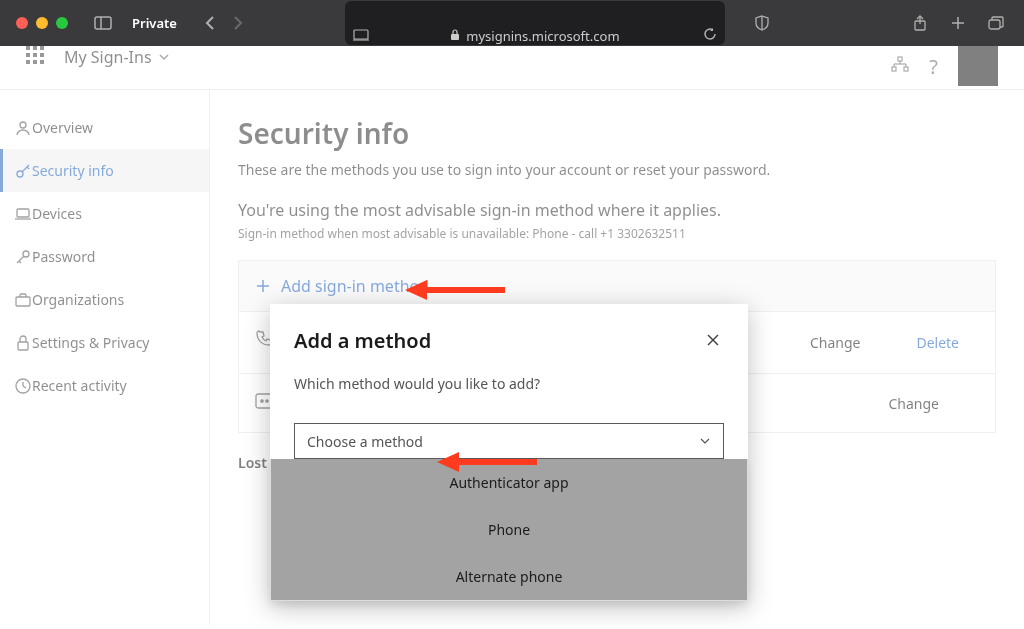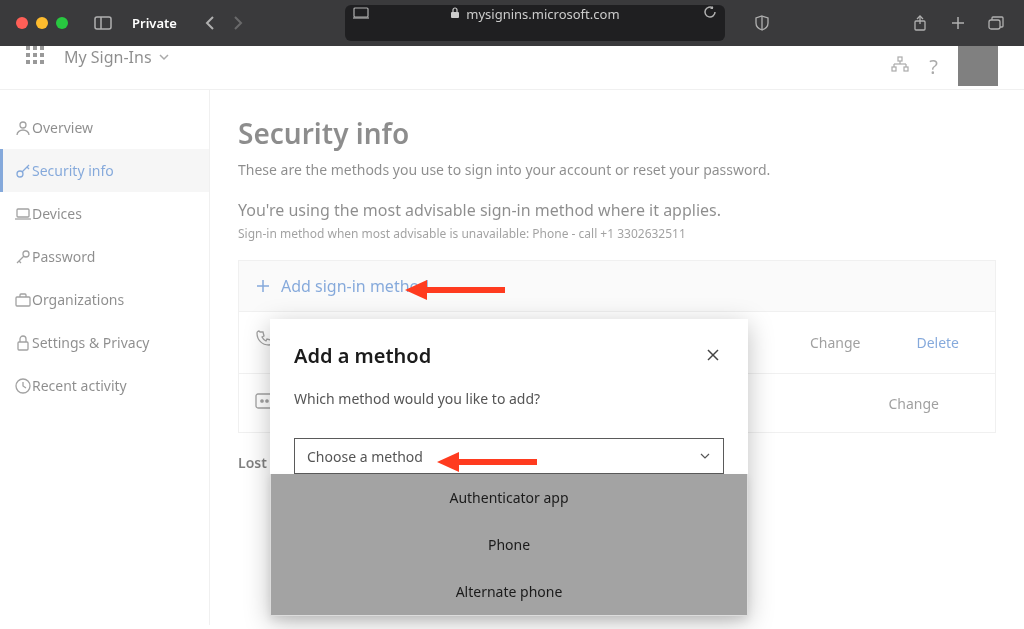--- a/index.html
+++ b/index.html
@@ -23,25 +23,25 @@
     .traffic-lights { display: flex; gap: 8px; margin-right: 8px;}
     .traffic-light { width: 12px; height: 12px; border-radius: 50%; }
     .tl-red { background: #ff5f57; }
     .tl-yellow { background: #febc2e; }
     .tl-green { background: #28c840; }
     .chrome-btn { color: #b0b0b0; display:flex; align-items:center; justify-content:center; width:24px; height:24px;}
     .private-label { color: #fff; font-size: 13px; font-weight:600; margin:0 6px 0 2px;}
     .nav-arrows { display:flex; gap:4px; margin-right:80px;}
     .url-bar {
       flex: 0 0 380px;
-      height: 36px;
+      height: 44px;
       background: #1f1f21;
       border-radius: 6px;
       display: flex;
-      align-items: flex-start;
+      align-items: flex-end;
       justify-content: center;
       color: #ccc;
       font-size: 13px;
       gap: 6px;
       position: relative;
     }
     .url-laptop { position:absolute; left:8px; color:#b0b0b0;}
     .url-reload { position:absolute; right:8px; color:#b0b0b0;}
     .chrome-right { margin-left: auto; display:flex; gap:14px; align-items:center;}
     
@@ -91,35 +91,35 @@
     }
     .method-row {
       display:flex;
       align-items:center;
       padding:18px 16px;
       border-bottom:1px solid #e1e1e1;
       gap:16px;
     }
     .method-row:last-child { border-bottom:none;}
     .method-icon { width:28px; color:#444;}
-    .method-link { color:#404040; font-size:14px; margin-left:auto; margin-right:40px;}
+    .method-link { color:#000000; font-size:14px; margin-left:auto; margin-right:40px;}
     .method-delete { color:#0b53b7; font-size:14px; margin-right:20px;}
     .lost { font-size:14px; font-weight:600; margin-top:20px;}
     
     .overlay {
       position:absolute;
       top:46px;
       left:0;
       right:0;
       bottom:0;
       background:rgba(255,255,255,0.5);
     }
     .modal {
       position:absolute;
-      top:319px;
+      top:304px;
       left:270px;
       width:478px;
       background:#fff;
       box-shadow:0 6px 24px rgba(0,0,0,0.25);
       padding: 20px 24px 0 24px;
     }
     .modal-header { display:flex; align-items:center; justify-content:space-between; margin-bottom:18px;}
     .modal-title { font-size:20px; font-weight:600; color:#1b1b1b;}
     .modal-close { font-size:18px; color:#444; cursor:pointer; padding:4px;}
     .modal-prompt { font-size:14px; color:#555; margin-bottom:30px;}

